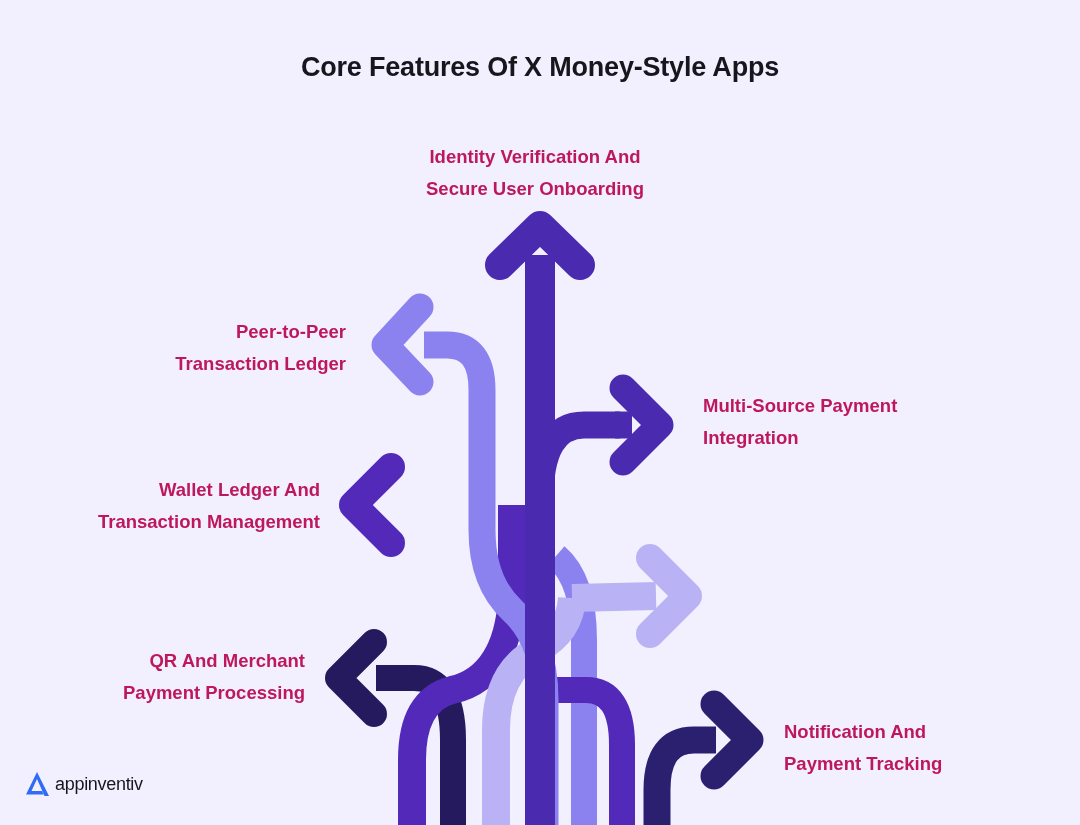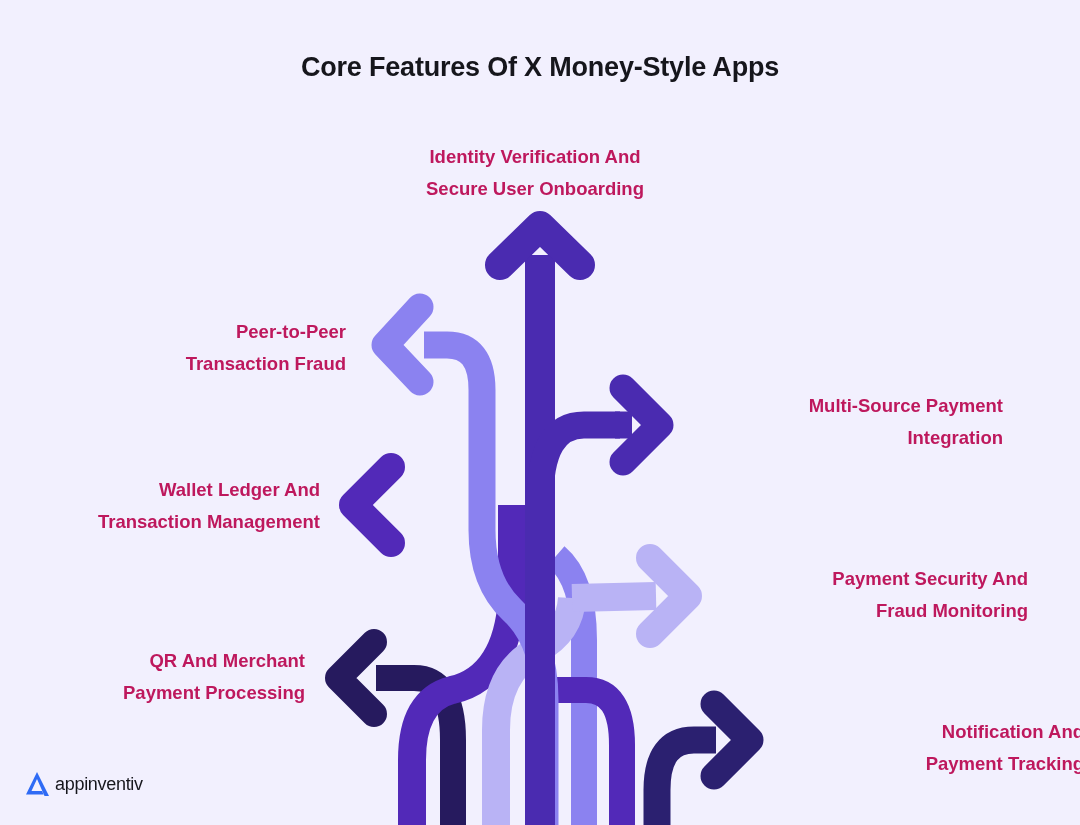--- a/index.html
+++ b/index.html
@@ -41,21 +41,21 @@
   }
   .lbl {
     position: absolute;
     font-size: 18.5px;
     font-weight: bold;
     color: #be185d;
     line-height: 32px;
     white-space: pre-line;
   }
   .lbl-r { text-align: right; }
-  .lbl-l { text-align: right; }
+  .lbl-l { text-align: left; }
   .lbl-c { text-align: center; }
 
   #lbl-identity { left: 355px; top: 141px; width: 360px; }
   #lbl-p2p     { left:  60px; top: 316px; width: 286px; }
   #lbl-multi   { left: 703px; top: 390px; width: 300px; }
   #lbl-wallet  { left:  20px; top: 474px; width: 300px; }
   #lbl-secure  { left: 728px; top: 563px; width: 300px; }
   #lbl-qr      { left:  20px; top: 645px; width: 285px; }
   #lbl-notif   { left: 784px; top: 716px; width: 300px; }
 
@@ -119,30 +119,28 @@
     <path fill="none" stroke="#b9b3f5" stroke-width="28" stroke-linecap="butt" d="M 572 598 L 656 596"></path>
 
     <path fill="none" stroke="#4a2bb0" stroke-width="27" stroke-linecap="butt" d="M 615 425 L 632 425"></path>
 
   </svg>
 
   <div class="lbl lbl-c" id="lbl-identity">Identity Verification And
 Secure User Onboarding</div>
 
   <div class="lbl lbl-r" id="lbl-p2p">Peer-to-Peer
-Transaction Fraud</div>
+Transaction Ledger</div>
 
   <div class="lbl lbl-l" id="lbl-multi">Multi-Source Payment
 Integration</div>
 
   <div class="lbl lbl-r" id="lbl-wallet">Wallet Ledger And
 Transaction Management</div>
 
-  <div class="lbl lbl-l" id="lbl-secure">Payment Security And
-Fraud Monitoring</div>
 
   <div class="lbl lbl-r" id="lbl-qr">QR And Merchant
 Payment Processing</div>
 
   <div class="lbl lbl-l" id="lbl-notif">Notification And
 Payment Tracking</div>
 
   <div id="logo">
     <svg id="logo-mark" width="30" height="30" viewBox="0 0 30 30">
       <path d="M15 3 L27 27 L22.5 27 L15 10 L9.5 22 L20 22 L21.6 25.6 L4 25.6 Z" fill="#2f6bf5"></path>

